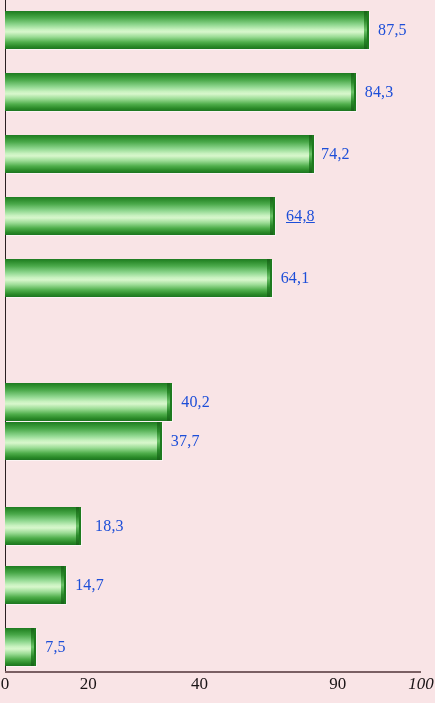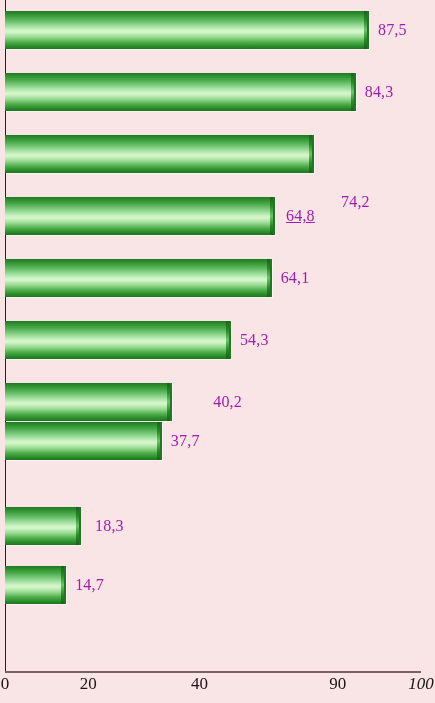--- a/index.html
+++ b/index.html
@@ -100,21 +100,21 @@
         #6ec46a 50%,
         #2a8a2a 75%,
         #186318 100%);
   }
 
   .bar-label {
     position: absolute;
     top: 50%;
     transform: translateY(-50%);
     font-size: 16px;
-    color: #a21caf;
+    color: #1d4ed8;
     white-space: nowrap;
     letter-spacing: 0.2px;
   }
 
   #x-axis-labels {
     position: absolute;
     left: 0;
     top: 674px;
     width: 435px;
     height: 29px;
@@ -151,49 +151,43 @@
         <div class="bar" style="width: 350.688px;">
           <span class="bar-cap"></span>
         </div>
         <span class="bar-label" style="left: 364.688px;">84,3</span>
       </div>
 
       <div class="bar-row" style="top:135px;">
         <div class="bar" style="width: 308.672px;">
           <span class="bar-cap"></span>
         </div>
-        <span class="bar-label" style="left: 341px; margin-top: 48px;">74,2</span>
+        <span class="bar-label" style="left: 321px;">74,2</span>
       </div>
 
       <div class="bar-row" style="top:197px;">
         <div class="bar" style="width: 269.568px;">
           <span class="bar-cap"></span>
         </div>
         <span class="bar-label" style="left: 286px; text-decoration: underline;">64,8</span>
       </div>
 
       <div class="bar-row" style="top:259px;">
         <div class="bar" style="width: 266.656px;">
           <span class="bar-cap"></span>
         </div>
         <span class="bar-label" style="left: 280.656px;">64,1</span>
       </div>
 
-      <div class="bar-row" style="top:321px;">
-        <div class="bar" style="width: 225.888px;">
-          <span class="bar-cap"></span>
-        </div>
-        <span class="bar-label" style="left: 239.888px;">54,3</span>
-      </div>
 
       <div class="bar-row" style="top:383px;">
         <div class="bar" style="width: 167.232px;">
           <span class="bar-cap"></span>
         </div>
-        <span class="bar-label" style="left: 181.232px; margin-left: 32px;">40,2</span>
+        <span class="bar-label" style="left: 181.232px;">40,2</span>
       </div>
 
       <div class="bar-row" style="top:422px;">
         <div class="bar" style="width: 156.832px;">
           <span class="bar-cap"></span>
         </div>
         <span class="bar-label" style="left: 170.832px;">37,7</span>
       </div>
 
       <div class="bar-row" style="top:507px;">
@@ -203,20 +197,26 @@
         <span class="bar-label" style="left: 95px;">18,3</span>
       </div>
 
       <div class="bar-row" style="top:566px;">
         <div class="bar" style="width: 61.152px;">
           <span class="bar-cap"></span>
         </div>
         <span class="bar-label" style="left: 75.152px;">14,7</span>
       </div>
 
+      <div class="bar-row" style="top:628px;">
+        <div class="bar" style="width: 31.2px;">
+          <span class="bar-cap"></span>
+        </div>
+        <span class="bar-label" style="left: 45.2px;">7,5</span>
+      </div>
 
     </div>
 
     <div class="axis-h"></div>
   </div>
 
   <div id="x-axis-labels">
     <span class="x-tick-label" style="left: 5px;">0</span>
     <span class="x-tick-label" style="left: 88.2px;">20</span>
     <span class="x-tick-label" style="left: 171.4px; margin-left: 28px;">40</span>

